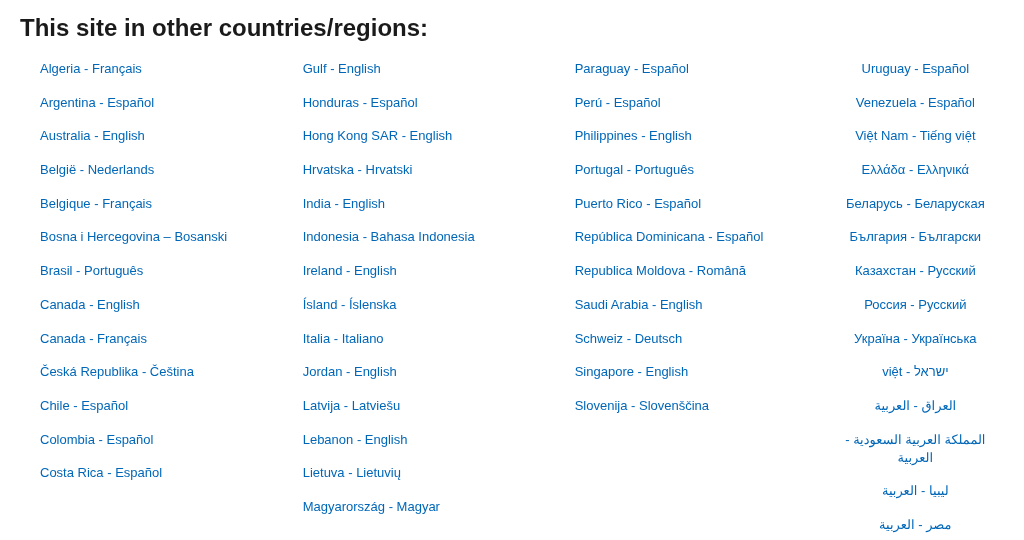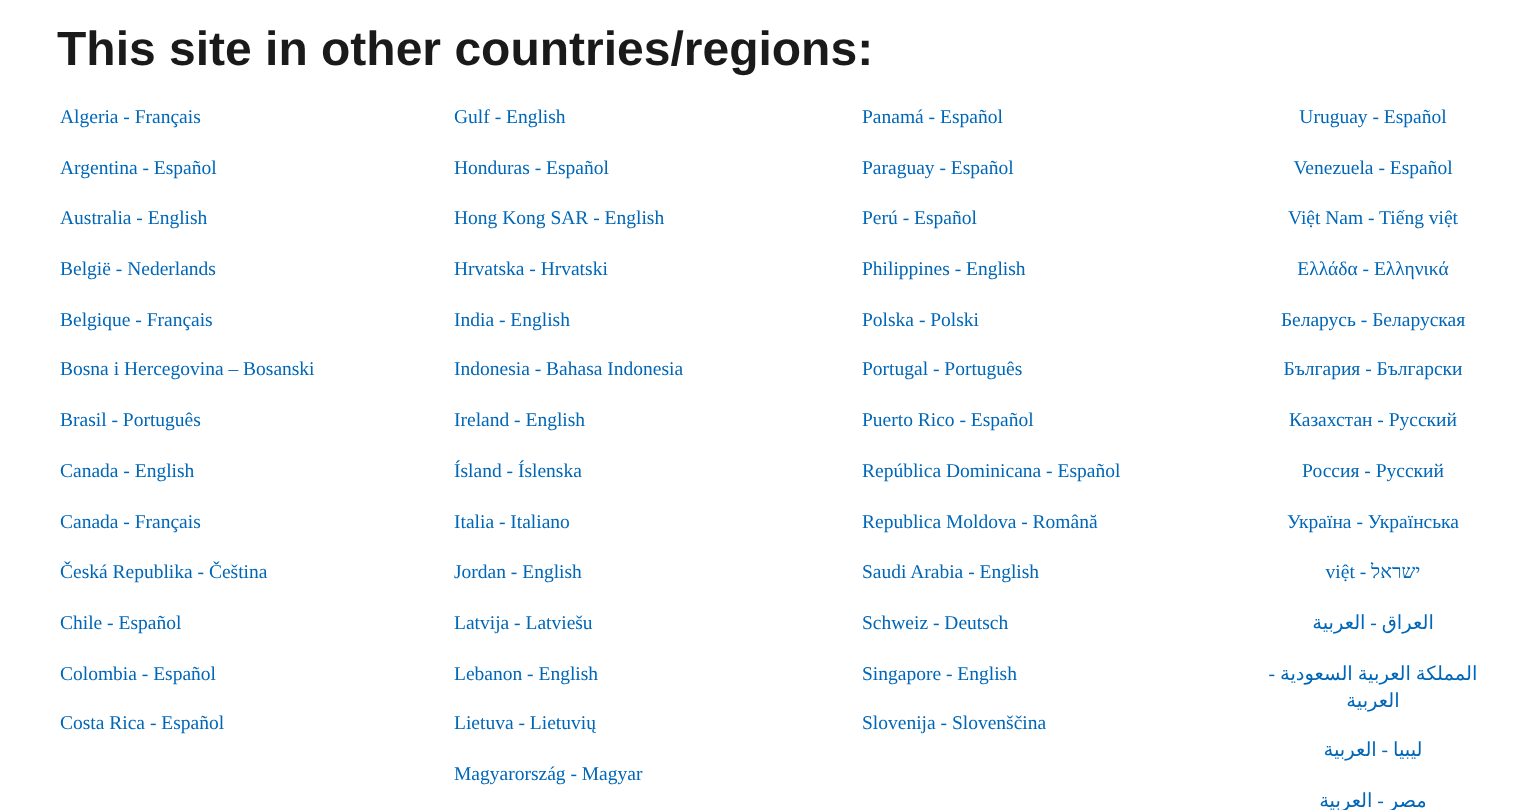--- a/index.html
+++ b/index.html
@@ -8,25 +8,25 @@
       box-sizing: border-box;
     }
     body {
       font-family: "Segoe UI", Arial, sans-serif;
       background: #ffffff;
       width: 1024px;
       height: 540px;
       padding: 14px 20px;
     }
     .heading {
-      font-size: 32px;
+      font-size: 24px;
       font-weight: 700;
       color: #1a1a1a;
       margin-bottom: 18px;
-      margin-left: 18px;
+      margin-left: 0;
     }
     .columns {
       display: flex;
       gap: 0;
     }
     .col {
       display: flex;
       flex-direction: column;
       padding-left: 20px;
     }
@@ -39,21 +39,20 @@
       display: block;
     }
     .locale-link {
       color: #0067b8;
       font-size: 13px;
       text-decoration: none;
       line-height: 1.4;
       margin-bottom: 15.5px;
       display: block;
       cursor: pointer;
-      font-family: Liberation Serif, serif;
     }
     
     .rtl {
       direction: rtl;
     }
   </style>
 </head>
 <body>
 
 <h2 class="heading">This site in other countries/regions:</h2>
@@ -84,25 +83,23 @@
       <a class="locale-link" href="javascript:void(0)">Ireland - English</a>
       <a class="locale-link" href="javascript:void(0)">Ísland - Íslenska</a>
       <a class="locale-link" href="javascript:void(0)">Italia - Italiano</a>
       <a class="locale-link" href="javascript:void(0)">Jordan - English</a>
       <a class="locale-link" href="javascript:void(0)">Latvija - Latviešu</a>
       <a class="locale-link" href="javascript:void(0)">Lebanon - English</a>
       <a class="locale-link" href="javascript:void(0)">Lietuva - Lietuvių</a>
       <a class="locale-link" href="javascript:void(0)">Magyarország - Magyar</a>
     </div>
   <div class="col">
-      <a class="locale-link" href="javascript:void(0)">Panamá - Español</a>
       <a class="locale-link" href="javascript:void(0)">Paraguay - Español</a>
       <a class="locale-link" href="javascript:void(0)">Perú - Español</a>
       <a class="locale-link" href="javascript:void(0)">Philippines - English</a>
-      <a class="locale-link" href="javascript:void(0)">Polska - Polski</a>
       <a class="locale-link" href="javascript:void(0)">Portugal - Português</a>
       <a class="locale-link" href="javascript:void(0)">Puerto Rico - Español</a>
       <a class="locale-link" href="javascript:void(0)">República Dominicana - Español</a>
       <a class="locale-link" href="javascript:void(0)">Republica Moldova - Română</a>
       <a class="locale-link" href="javascript:void(0)">Saudi Arabia - English</a>
       <a class="locale-link" href="javascript:void(0)">Schweiz - Deutsch</a>
       <a class="locale-link" href="javascript:void(0)">Singapore - English</a>
       <a class="locale-link" href="javascript:void(0)">Slovenija - Slovenščina</a>
     </div>
   <div class="col">

